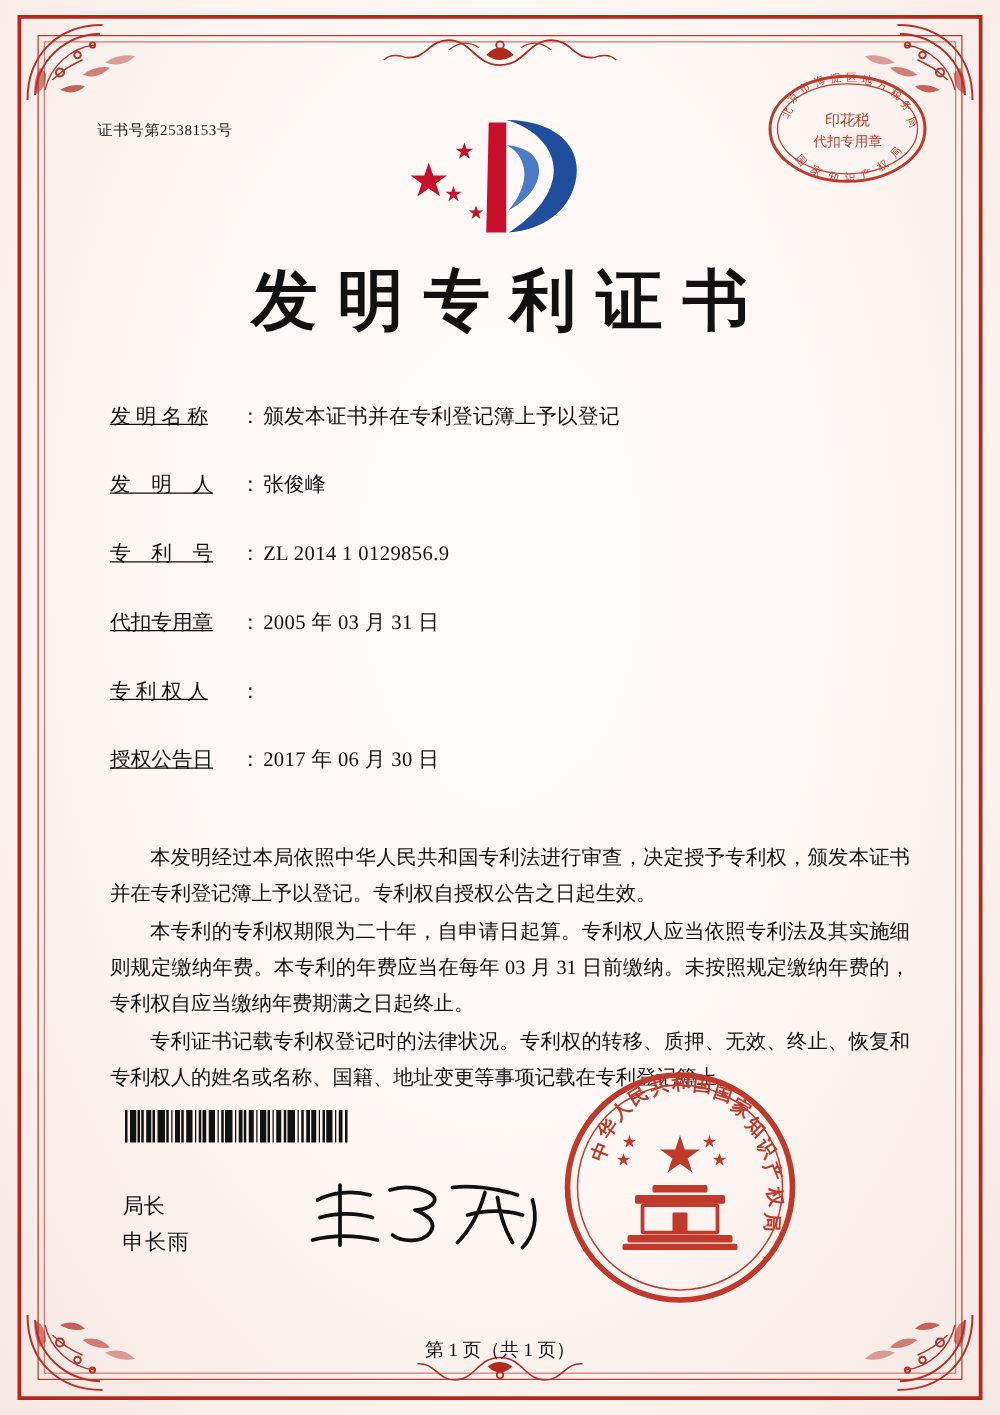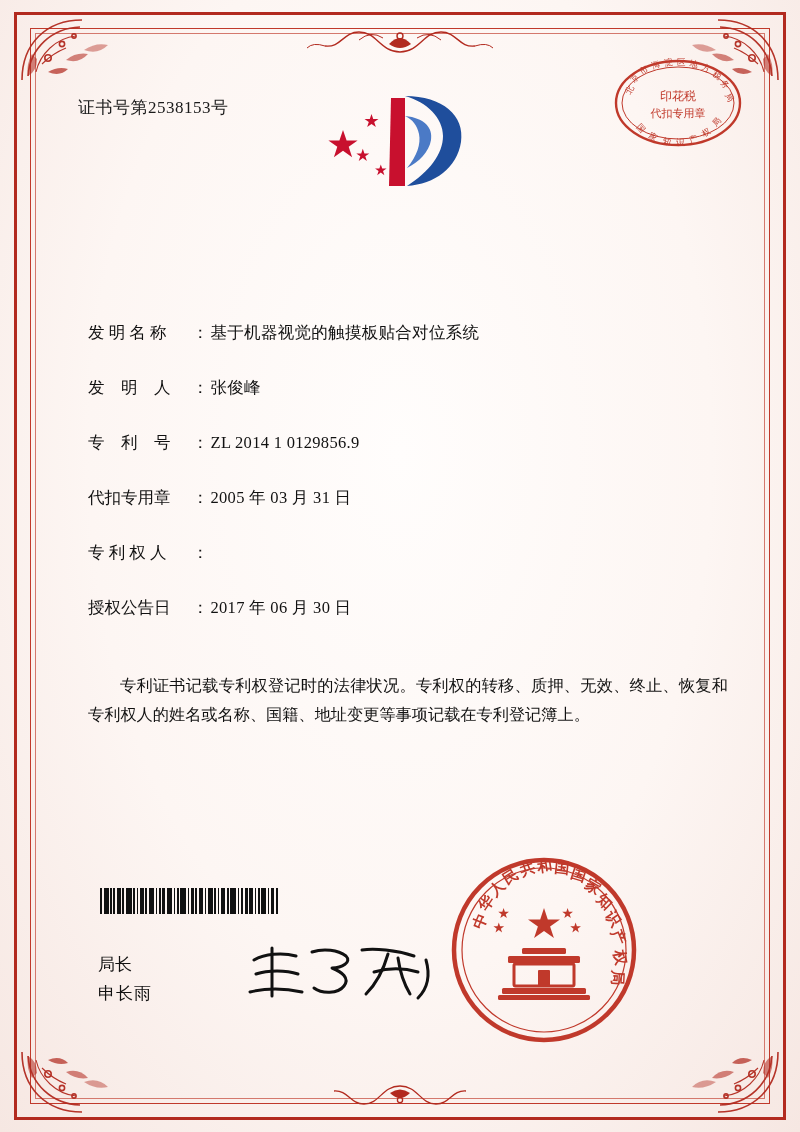--- a/index.html
+++ b/index.html
@@ -79,21 +79,21 @@
     height: 36px;
     color: #b22a1f;
   }
   .bottom-flourish svg { width:100%; height:100%; display:block; }
 
   
   .cert-no {
     position: absolute;
     left: 78px;
     top: 96px;
-    font-size: 17px;
+    font-size: 12px;
     color: #1a1a1a;
     letter-spacing: .5px;
     white-space: nowrap;
   }
 
   .logo {
     position: absolute;
     left: 50%;
     transform: translateX(-50%);
     top: 90px;
@@ -138,20 +138,21 @@
     align-items: baseline;
     font-size: 16.5px;
     color: #111;
     margin-bottom: 33px;
     white-space: nowrap;
   }
   .field-label {
     display: inline-block;
     min-width: 104px;
     letter-spacing: 0px;
+    text-decoration: underline;
   }
   .field-sep { padding: 0 2px 0 0; }
   .field-value {
     letter-spacing: .3px;
   }
 
   
   .body-text {
     position: absolute;
     left: 88px;
@@ -370,26 +371,27 @@
         <text x="40" y="82" transform="rotate(32 40 82)">家</text>
         <text x="54" y="88" transform="rotate(16 54 88)">知</text>
         <text x="68" y="90" transform="rotate(0 68 90)">识</text>
         <text x="82" y="88" transform="rotate(-16 82 88)">产</text>
         <text x="96" y="82" transform="rotate(-32 96 82)">权</text>
         <text x="108" y="72" transform="rotate(-48 108 72)">局</text>
       </g>
     </svg>
   </div>
 
+  <div class="title">发明专利证书</div>
 
   <div class="fields">
     <div class="field-row">
       <span class="field-label">发 明 名 称</span>
       <span class="field-sep">：</span>
-      <span class="field-value">基于机器视觉的触摸板贴合对位系统</span>
+      <span class="field-value">颁发本证书并在专利登记簿上予以登记</span>
     </div>
     <div class="field-row">
       <span class="field-label">发　明　人</span>
       <span class="field-sep">：</span>
       <span class="field-value">张俊峰</span>
     </div>
     <div class="field-row">
       <span class="field-label">专　利　号</span>
       <span class="field-sep">：</span>
       <span class="field-value">ZL 2014 1 0129856.9</span>
@@ -404,20 +406,22 @@
       <span class="field-sep">：</span>
     </div>
     <div class="field-row">
       <span class="field-label">授权公告日</span>
       <span class="field-sep">：</span>
       <span class="field-value">2017 年 06 月 30 日</span>
     </div>
   </div>
 
   <div class="body-text">
+    <p>本发明经过本局依照中华人民共和国专利法进行审查，决定授予专利权，颁发本证书并在专利登记簿上予以登记。专利权自授权公告之日起生效。</p>
+    <p>本专利的专利权期限为二十年，自申请日起算。专利权人应当依照专利法及其实施细则规定缴纳年费。本专利的年费应当在每年 03 月 31 日前缴纳。未按照规定缴纳年费的，专利权自应当缴纳年费期满之日起终止。</p>
     <p>专利证书记载专利权登记时的法律状况。专利权的转移、质押、无效、终止、恢复和专利权人的姓名或名称、国籍、地址变更等事项记载在专利登记簿上。</p>
   </div>
 
   <div class="barcode">
     <i style="width:2px"></i>
       <i style="width:5px"></i>
       <i style="width:1.5px"></i>
       <i style="width:2px"></i>
     <i style="width:4px"></i>
       <i style="width:1.5px"></i>
@@ -508,14 +512,15 @@
         <text x="150" y="48" transform="rotate(44 150 48)">知</text>
         <text x="159" y="63" transform="rotate(56 159 63)">识</text>
         <text x="165" y="80" transform="rotate(68 165 80)">产</text>
         <text x="168" y="99" transform="rotate(80 168 99)">权</text>
         <text x="167" y="118" transform="rotate(93 167 118)">局</text>
       </g>
     </svg>
   </div>
 
 
+  <div class="footer">第 1 页（共 1 页）</div>
 
 </div>
 
 </body></html>

